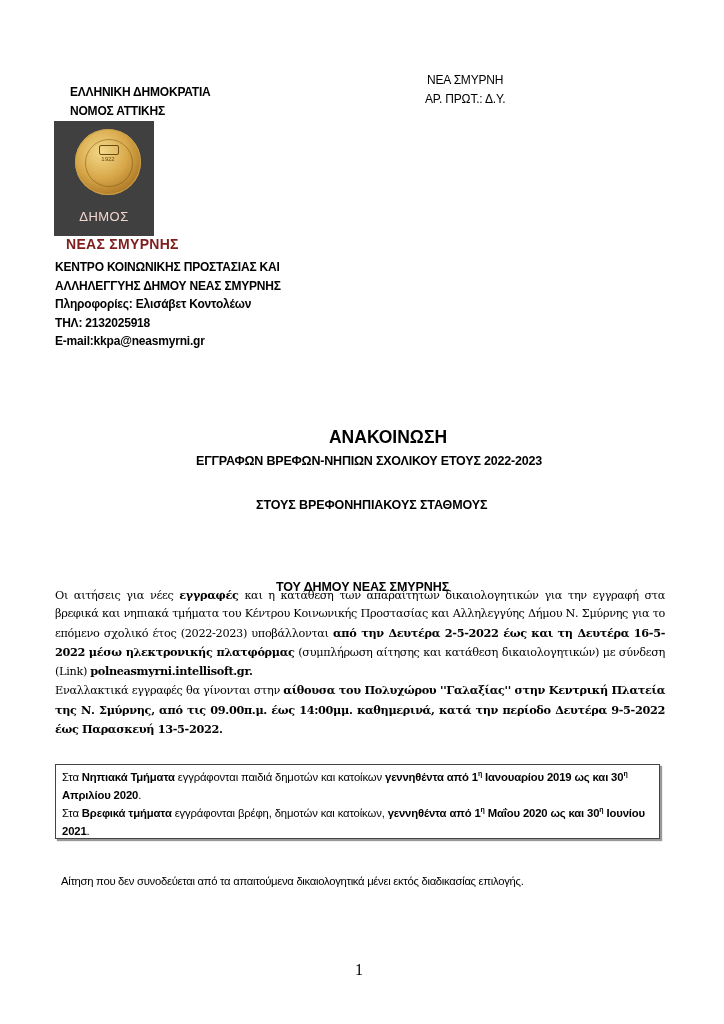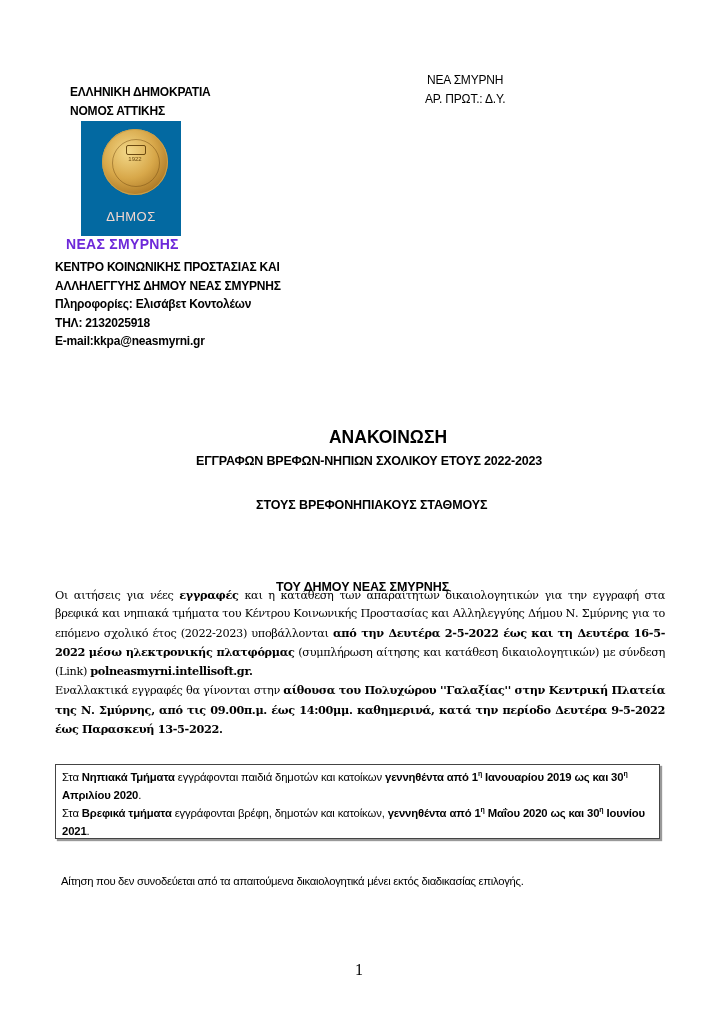--- a/index.html
+++ b/index.html
@@ -1,29 +1,29 @@
 <!DOCTYPE html>
 <html><head>
 <meta charset="utf-8">
 <style>
   html, body { margin:0; padding:0; background:#fff; }
   body { width:724px; height:1024px; position:relative; overflow:hidden; color:#000; }
   .abs { position:absolute; }
   .hdr { font-family:"Liberation Sans", sans-serif; font-size:12px; line-height:18.5px; font-weight:bold; letter-spacing:-0.2px; }
   .hdr-right { font-family:"Liberation Sans", sans-serif; font-size:12px; line-height:18.5px; letter-spacing:-0.2px; }
-  .logo-box { left:81px; top:121px; width:100px; height:115px; background:#0369a1; }
+  .logo-box { left:54px; top:121px; width:100px; height:115px; background:#404040; }
   .coin { position:absolute; left:21px; top:8px; width:66px; height:66px; border-radius:50%;
           background: radial-gradient(circle at 40% 35%, #f3d98a 0%, #d8a84a 45%, #a97422 80%, #7a5216 100%);
           box-shadow: 0 0 0 1px #caa04a inset; }
   .coin-inner { position:absolute; left:10px; top:10px; width:46px; height:46px; border-radius:50%;
           border:1px solid rgba(120,80,20,0.5); }
   .coin-year { position:absolute; left:0; right:0; top:27px; text-align:center; font-family:"Liberation Sans", sans-serif; font-size:6px; color:#6b4a12; }
   .coin-col { position:absolute; left:24px; top:16px; width:18px; height:8px; border:1px solid #6b4a12; border-radius:2px; }
   .logo-dimos { position:absolute; left:0; right:0; top:88px; text-align:center; font-family:"Liberation Sans", sans-serif; font-size:13px; color:#f1d7cf; letter-spacing:0.5px; }
-  .logo-name { left:66px; top:236px; font-family:"Liberation Sans", sans-serif; font-weight:bold; font-size:14px; color:#6d28d9; letter-spacing:0.3px; }
+  .logo-name { left:66px; top:236px; font-family:"Liberation Sans", sans-serif; font-weight:bold; font-size:14px; color:#7f1d1d; letter-spacing:0.3px; }
   .title { left:0; width:724px; top:427px; text-align:center; padding-left:52px; box-sizing:border-box; font-family:"Liberation Sans", sans-serif; font-size:17.5px; font-weight:bold; }
   .subtitle { left:196px; top:454px; font-family:"Liberation Sans", sans-serif; font-size:12.5px; font-weight:bold; letter-spacing:-0.2px; }
   .to1 { left:256px; top:498px; font-family:Liberation Sans, sans-serif; font-size:12.5px; font-weight:bold; letter-spacing:-0.1px; }
   .to2 { left:276px; top:532px; font-family:"Liberation Sans", sans-serif; font-size:12.5px; font-weight:bold; letter-spacing:-0.1px;margin-top:48px; }
   .body-text { left:55px; top:586px; width:610px; font-family:"DejaVu Serif", serif; font-size:11.3px; line-height:18.3px; text-align:justify; letter-spacing:-0.35px; }
   .body-text b { font-weight:bold; }
   .u { }
   .box { left:55px; top:764px; width:605px; height:75px; border:1px solid #444; box-shadow:2px 2px 1px #999; padding:3px 6px; box-sizing:border-box;
          font-family:"Liberation Sans", sans-serif; font-size:11.3px; line-height:18px; letter-spacing:-0.15px; }
   .note { left:61px; top:875px; width:610px; font-family:"Liberation Sans", sans-serif; font-size:11.3px; letter-spacing:-0.3px; }

